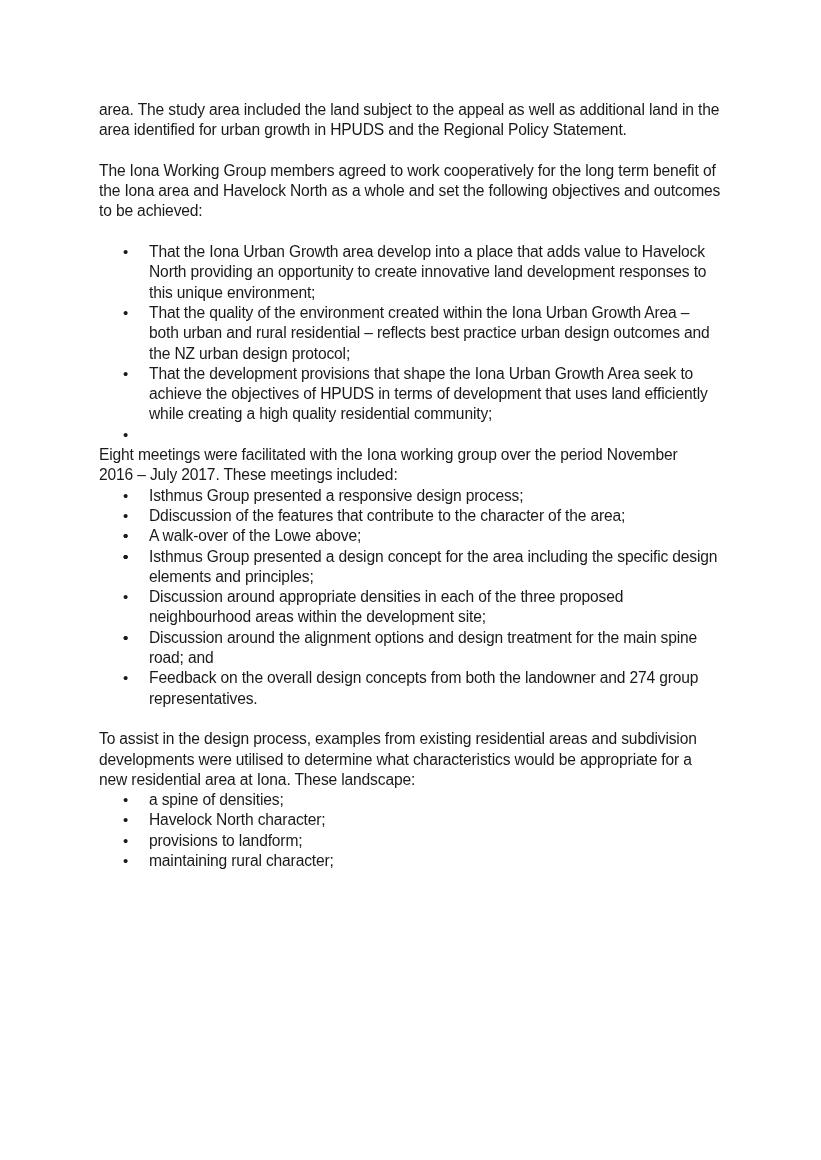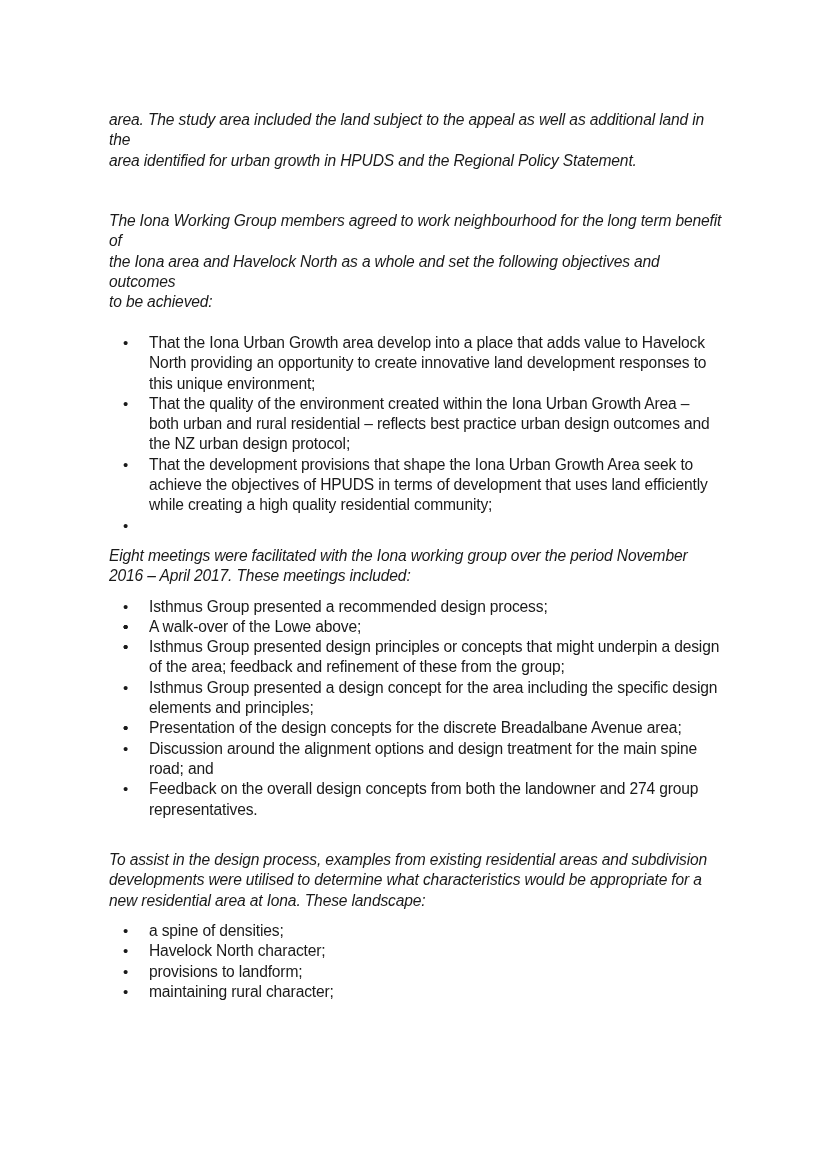--- a/index.html
+++ b/index.html
@@ -18,23 +18,22 @@
     .page {
       position: absolute;
       left: 99px;
       top: 100px;
       width: 640px;
       font-size: 15.6px;
       line-height: 20.3px;
       letter-spacing: -0.15px;
     }
     .para {
-      margin: 10px;
+      margin: 0;
       white-space: pre-line;
-      font-style: italic;
     }
     .gap { height: 20.3px; }
     ul.bullets {
       list-style: none;
       margin: 0;
       padding: 0;
     }
     ul.bullets li {
       position: relative;
       padding-left: 50px;
@@ -50,52 +49,52 @@
   </style>
 </head>
 <body>
 
 <div class="page">
 
   <p class="para">area.  The study area included the land subject to the appeal as well as additional land in the
 area identified for urban growth in HPUDS and the Regional Policy Statement.</p>
   <div class="gap"></div>
 
-  <p class="para">The Iona Working Group members agreed to work neighbourhood for the long term benefit of
+  <p class="para">The Iona Working Group members agreed to work cooperatively for the long term benefit of
 the Iona area and Havelock North as a whole and set the following objectives and outcomes
 to be achieved:</p>
 
   <ul class="bullets spaced-top">
     <li><span class="bullet">•</span><span>That the Iona Urban Growth area develop into a place that adds value to Havelock
 North providing an opportunity to create innovative land development responses to
 this unique environment;</span></li>
     <li><span class="bullet">•</span><span>That the quality of the environment created within the Iona Urban Growth Area –
 both urban and rural residential – reflects best practice urban design outcomes and
 the NZ urban design protocol;</span></li>
     <li><span class="bullet">•</span><span>That the development provisions that shape the Iona Urban Growth Area seek to
 achieve the objectives of HPUDS in terms of development that uses land efficiently
 while creating a high quality residential community;</span></li>
     <li><span class="bullet">•</span></li>
   </ul>
   <div class="gap"></div>
 
   <p class="para">Eight meetings were facilitated with the Iona working group over the period November
-2016 – April 2017.  These meetings included:</p>
+2016 – July 2017.  These meetings included:</p>
   <ul class="bullets">
-    <li><span class="bullet">•</span><span>Isthmus Group presented a recommended design process;</span></li>
-    <li><span class="bullet">•</span></li>
+    <li><span class="bullet">•</span><span>Isthmus Group presented a responsive design process;</span></li>
+    <li><span class="bullet">•</span><span>Ddiscussion of the features that contribute to the character of the area;</span></li>
     <li><span class="bullet">•</span></li>
     <li><span class="bullet">•</span><span>A walk-over of the Lowe above;</span></li>
     <li><span class="bullet">•</span></li>
-    <li><span class="bullet">•</span><span>Isthmus Group presented design principles or concepts that might underpin a design
-of the area; feedback and refinement of these from the group;</span></li>
+    <li><span class="bullet">•</span></li>
     <li><span class="bullet">•</span><span>Isthmus Group presented a design concept for the area including the specific design
 elements and principles;</span></li>
+    <li><span class="bullet">•</span><span>Discussion around appropriate densities in each of the three proposed
+neighbourhood areas within the development site;</span></li>
     <li><span class="bullet">•</span></li>
-    <li><span class="bullet">•</span><span>Presentation of the design concepts for the discrete Breadalbane Avenue area;</span></li>
     <li><span class="bullet">•</span><span>Discussion around the alignment options and design treatment for the main spine
 road; and</span></li>
     <li><span class="bullet">•</span><span>Feedback on the overall design concepts from both the landowner and 274 group
 representatives.</span></li>
   </ul>
   <div class="gap"></div>
 
   <p class="para">To assist in the design process, examples from existing residential areas and subdivision
 developments were utilised to determine what characteristics would be appropriate for a
 new residential area at Iona. These landscape:</p>

